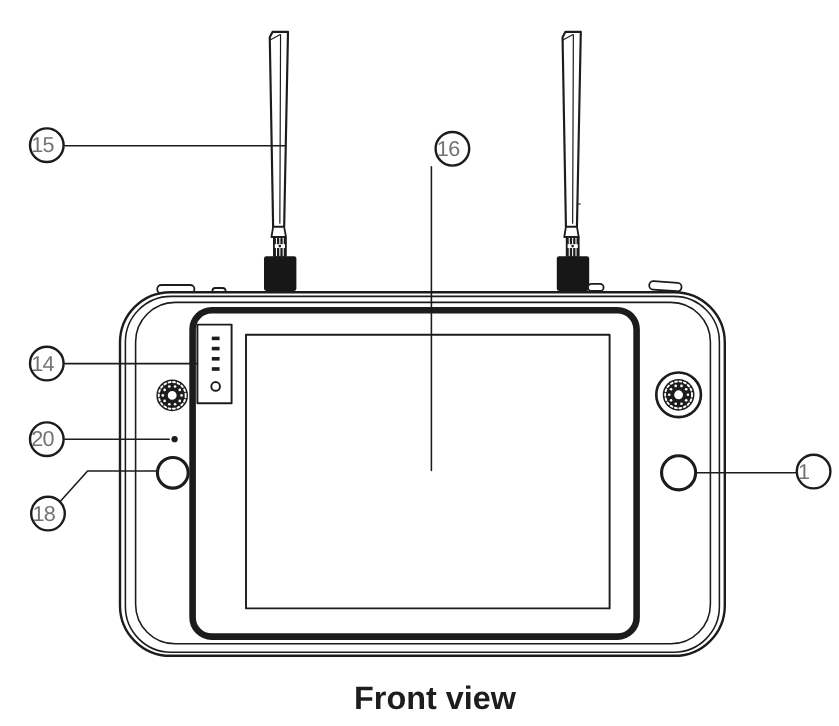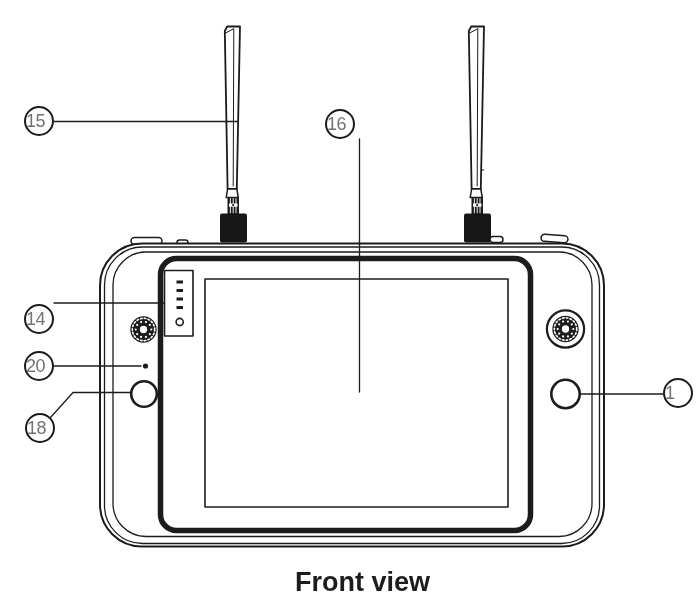--- a/index.html
+++ b/index.html
@@ -142,24 +142,24 @@
       <path d="M54,303 H164.5"></path>
       <path d="M54,366 H141"></path>
       <path d="M50.5,417.5 L73,392.5 H131"></path>
       <path d="M580,394 H663"></path>
     </g>
   </svg>
 
   <div class="callout" style="left:24px;top:106px;">
     <span>15</span>
   </div>
-  <div class="callout" style="left:325px;top:109px;">
+  <div class="callout" style="left:362px;top:109px;">
     <span>16</span>
   </div>
-  <div class="callout" style="left:24px;top:304px;">
+  <div class="callout" style="left:24px;top:288px;">
     <span>14</span>
   </div>
   <div class="callout" style="left:24px;top:351px;">
     <span>20</span>
   </div>
   <div class="callout" style="left:25px;top:413px;">
     <span>18</span>
   </div>
   <div class="callout" style="left:663px;top:378px;">
     <span>1</span>

